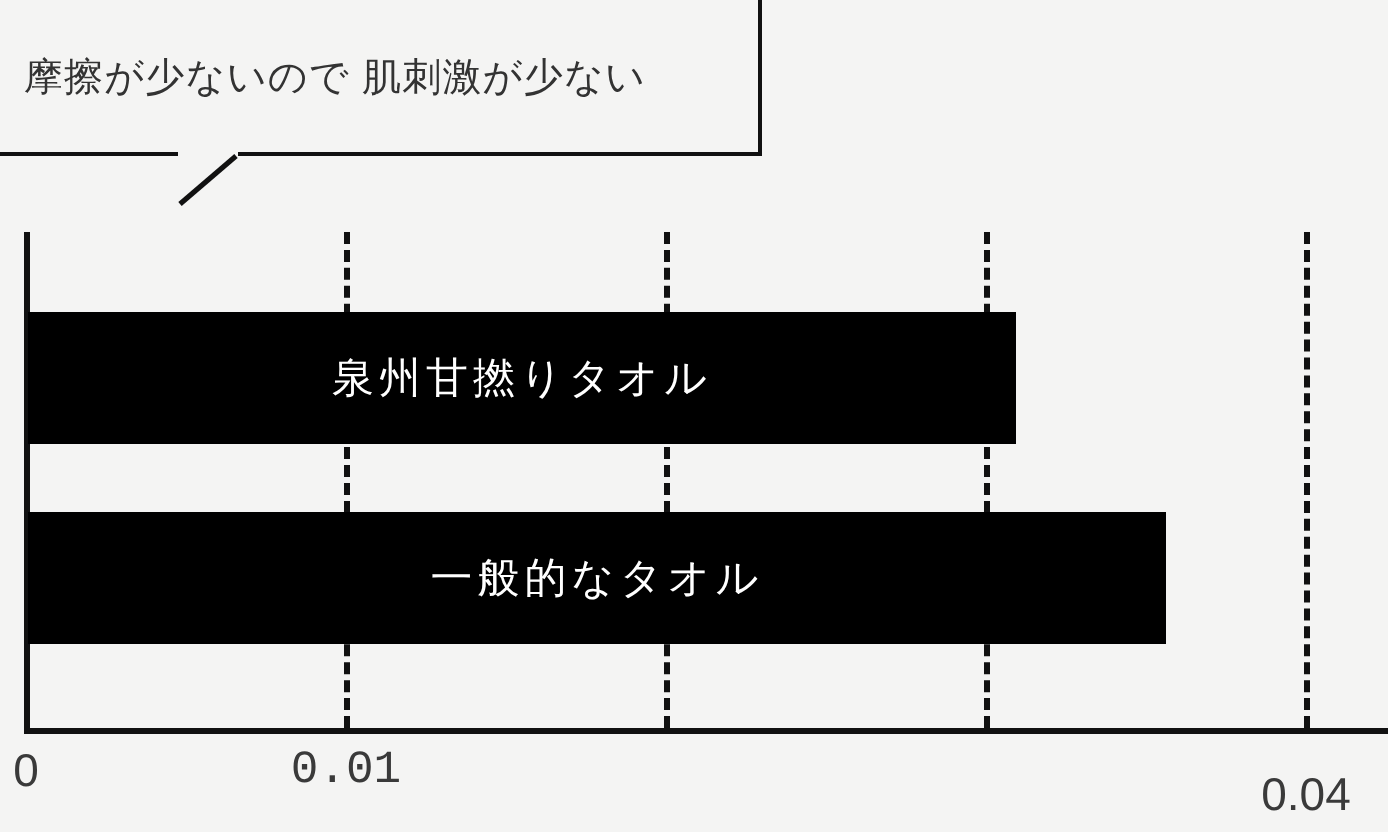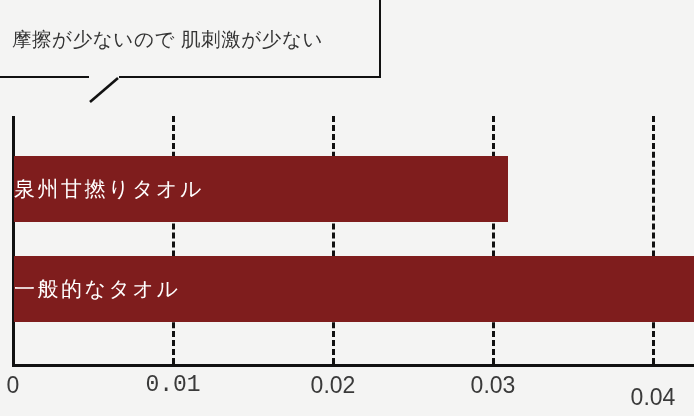--- a/index.html
+++ b/index.html
@@ -93,23 +93,24 @@
     top: 116px;
     width: 0;
     height: 248px;
     border-left: 3px dashed #111111;
   }
 
   .bar {
     position: absolute;
     left: 14px;
     height: 66px;
-    background: #7f1d1d;
+    background: #000000;
     display: flex;
     align-items: center;
+    justify-content: center;
   }
   .bar-label {
     color: #ffffff;
     font-size: 21px;
     letter-spacing: 2.5px;
     white-space: nowrap;
     text-align: center;
   }
 
   .tick-label {
@@ -134,28 +135,26 @@
 
     <div class="gridline" style="left:172px;"></div>
     <div class="gridline" style="left:332px;"></div>
     <div class="gridline" style="left:492px;"></div>
     <div class="gridline" style="left:652px;"></div>
 
     <div class="bar" style="top:156px; width:494px;">
       <span class="bar-label">泉州甘撚りタオル</span>
     </div>
 
-    <div class="bar" style="top:256px; width:681px;">
+    <div class="bar" style="top:256px; width:569px;">
       <span class="bar-label">一般的なタオル</span>
     </div>
 
     <div class="tick-label" style="left:13px;">0</div>
     <div class="tick-label" style="left:173px;font-family:Liberation Mono, monospace;">0.01</div>
-    <div class="tick-label" style="left:333px;">0.02</div>
-    <div class="tick-label" style="left:493px;">0.03</div>
     <div class="tick-label" style="left:653px;margin-top:12px;">0.04</div>
 
   </div>
 
   <div class="callout"></div>
   <div class="callout-tail-mask"></div>
   <svg class="callout-tail" viewBox="0 0 50 36">
     <polyline points="38,6 10,30" fill="none" stroke="#111111" stroke-width="2.6"></polyline>
   </svg>
   <div class="callout-text">摩擦が少ないので 肌刺激が少ない</div>

